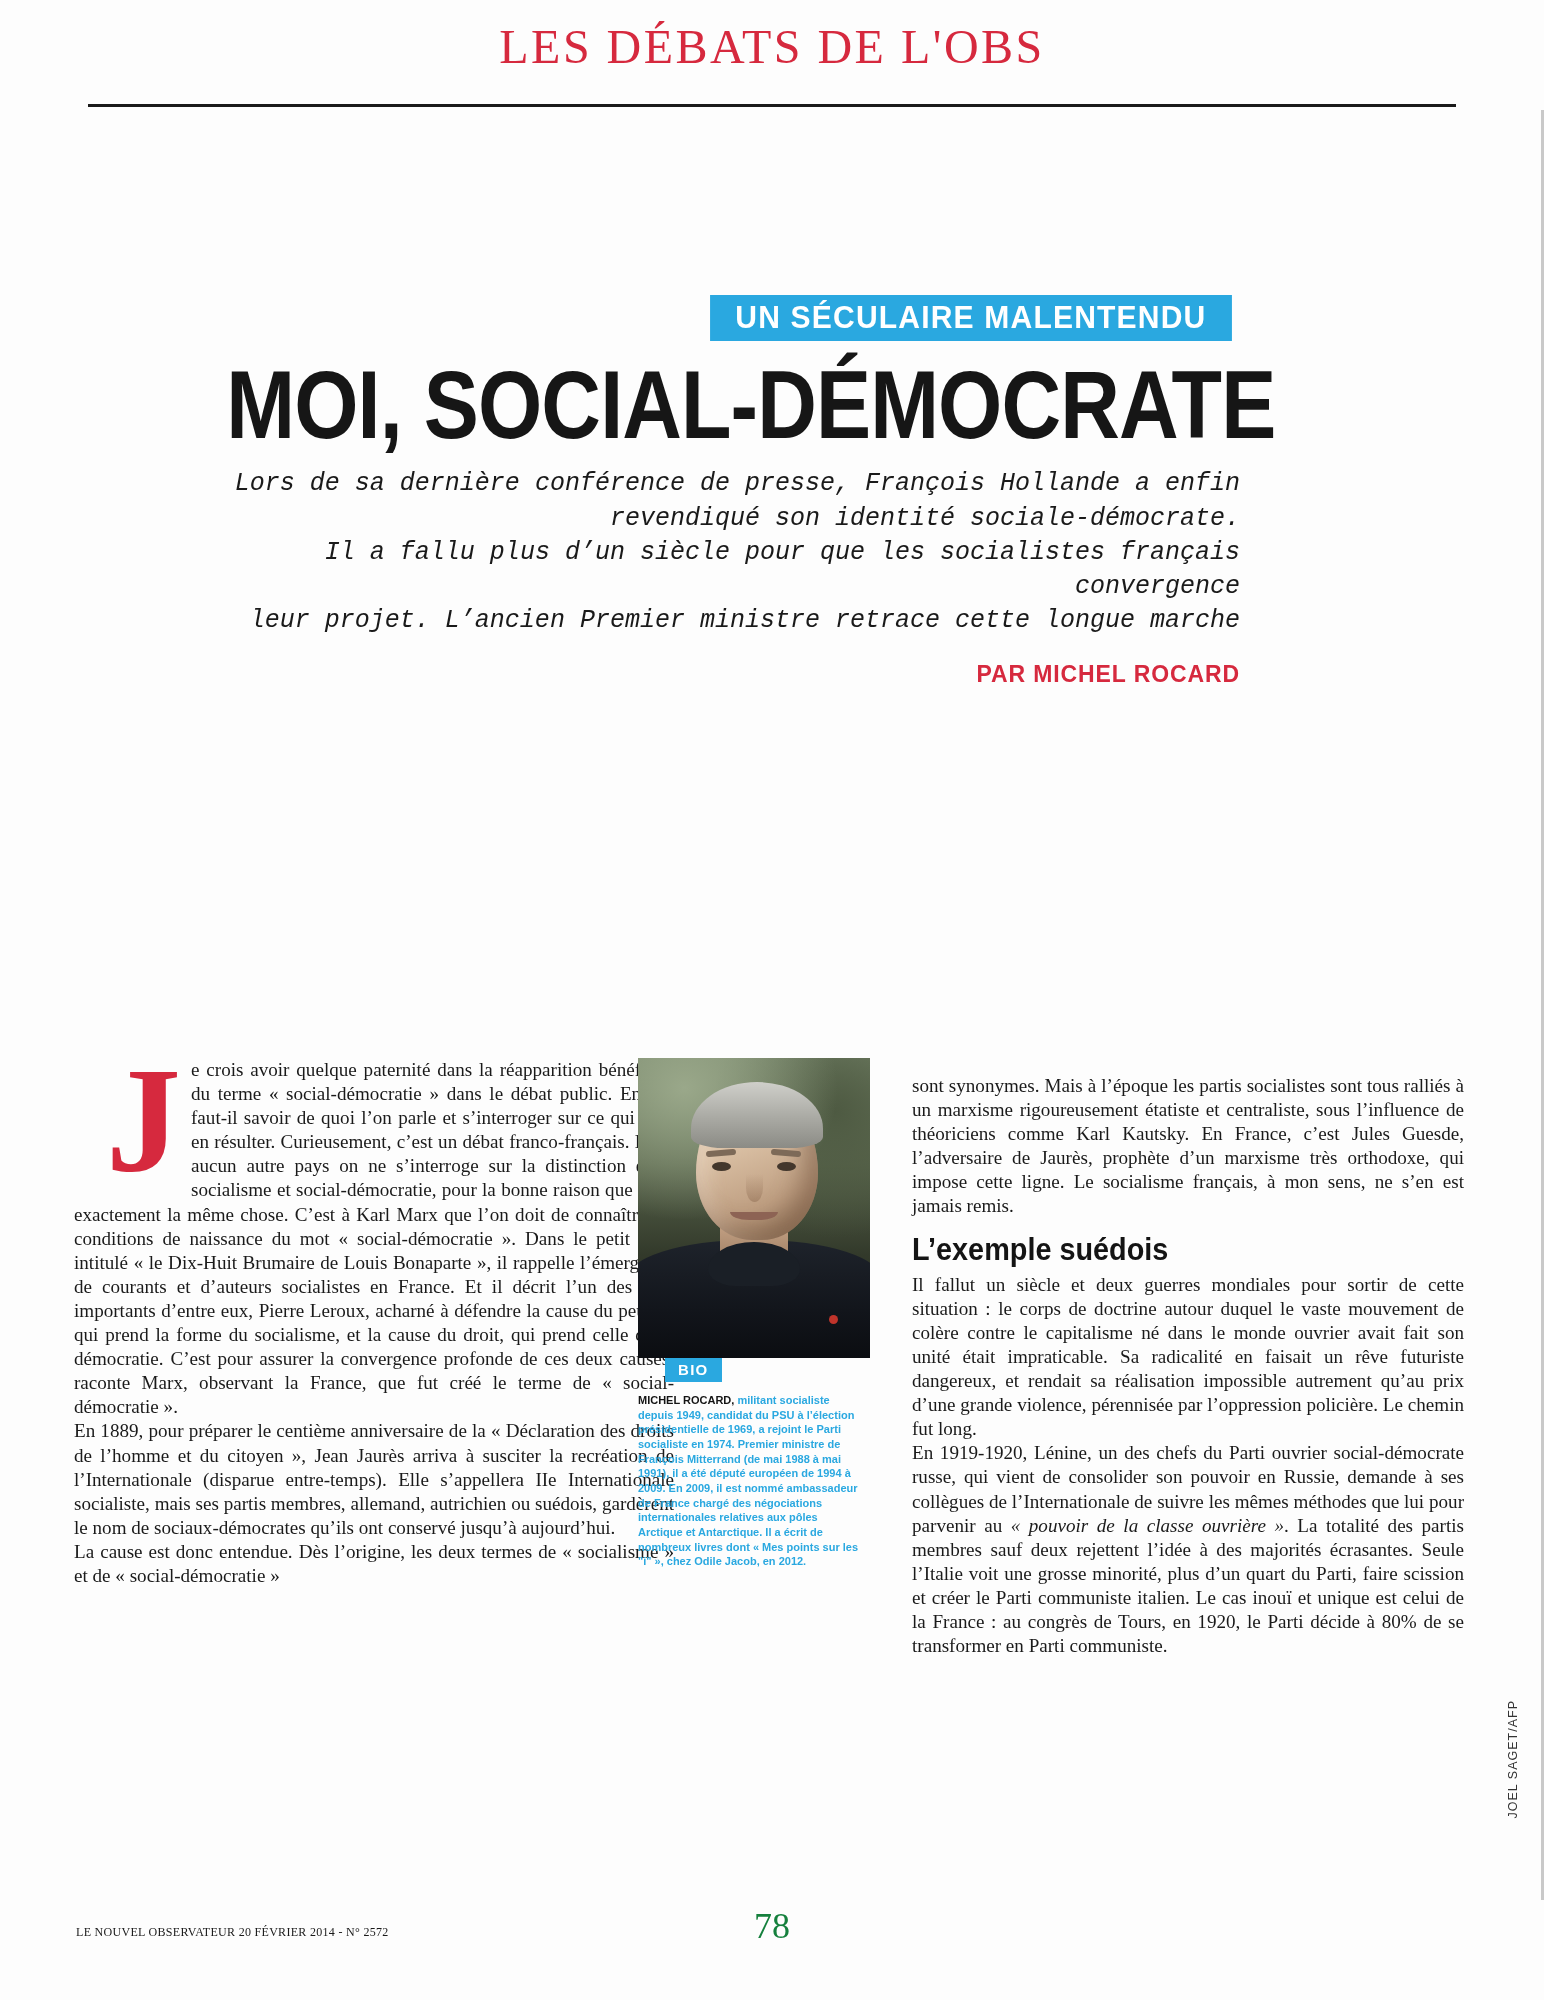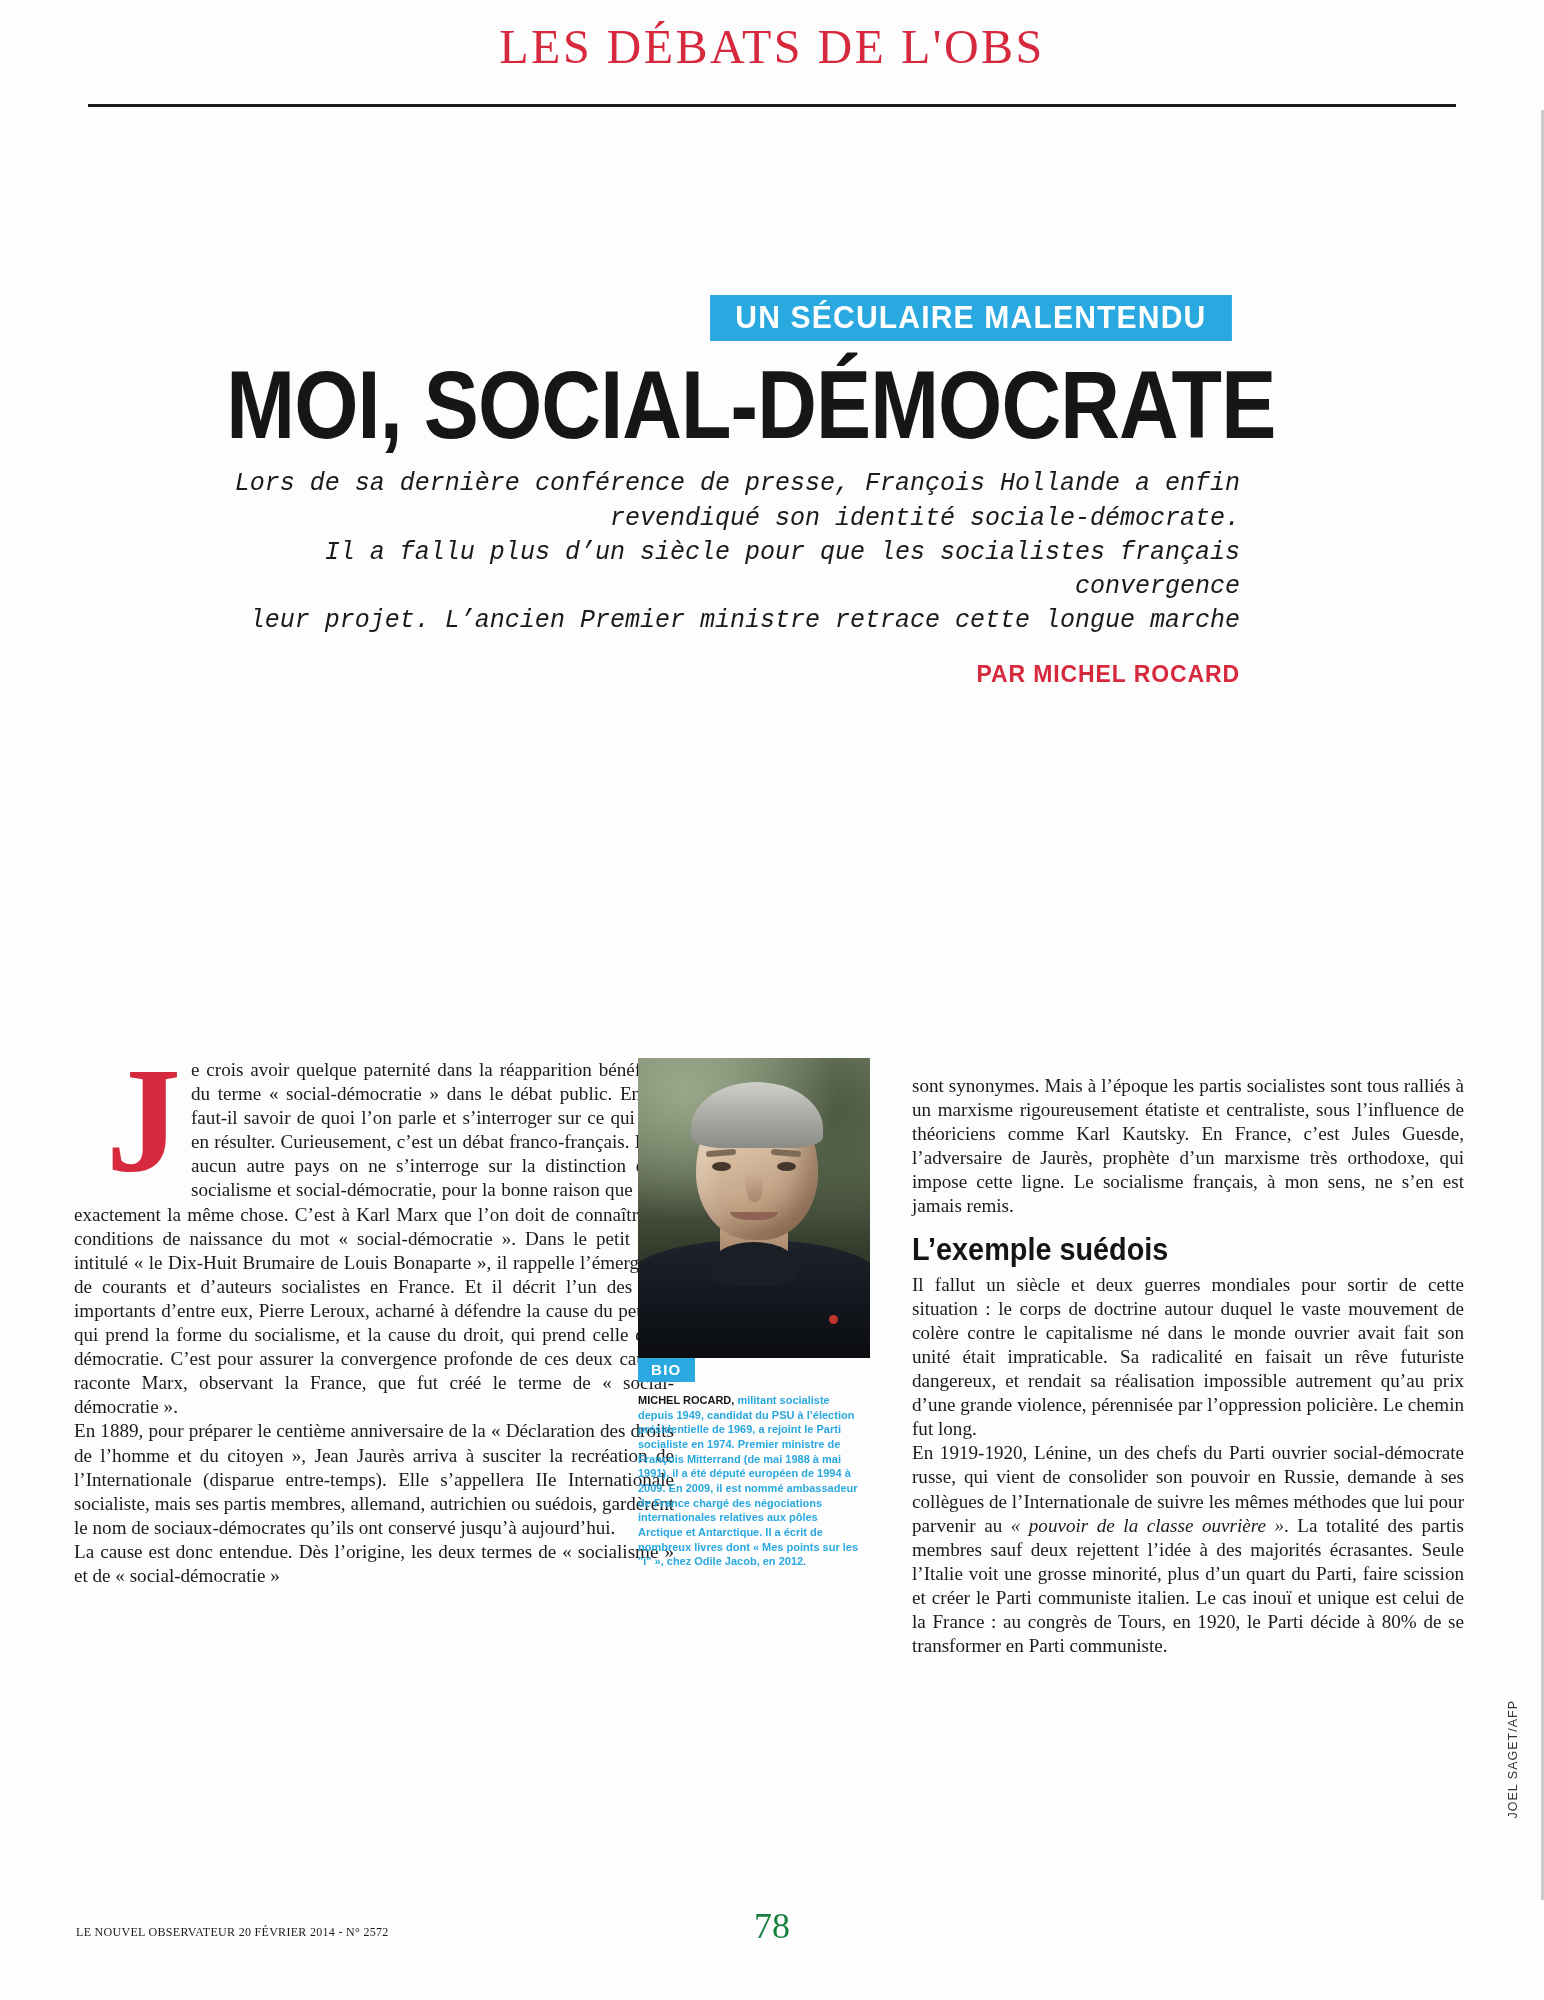--- a/index.html
+++ b/index.html
@@ -215,20 +215,21 @@
     display: inline-block;
     background: #2aa8e0;
     color: #ffffff;
     font-family: "Liberation Sans", sans-serif;
     font-weight: bold;
     font-size: 15px;
     letter-spacing: 1.3px;
     padding: 4px 13px 5px 13px;
     margin-top: 0;
     line-height: 1;
+    margin-left: 27px;
   }
   .bio-text {
     margin-top: 11px;
     width: 225px;
     font-family: "Liberation Sans", sans-serif;
     font-weight: bold;
     font-size: 11px;
     line-height: 1.335;
     color: #2aa8e0;
     text-align: left;

